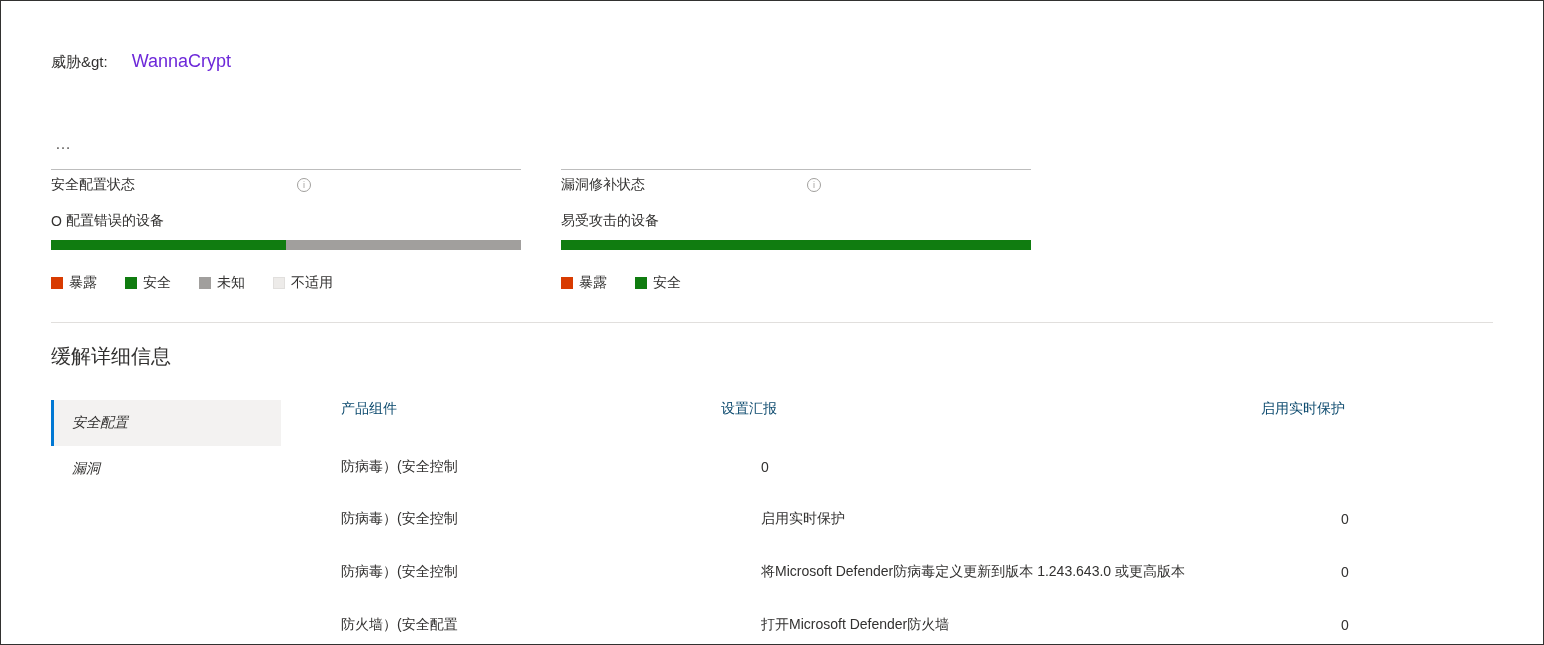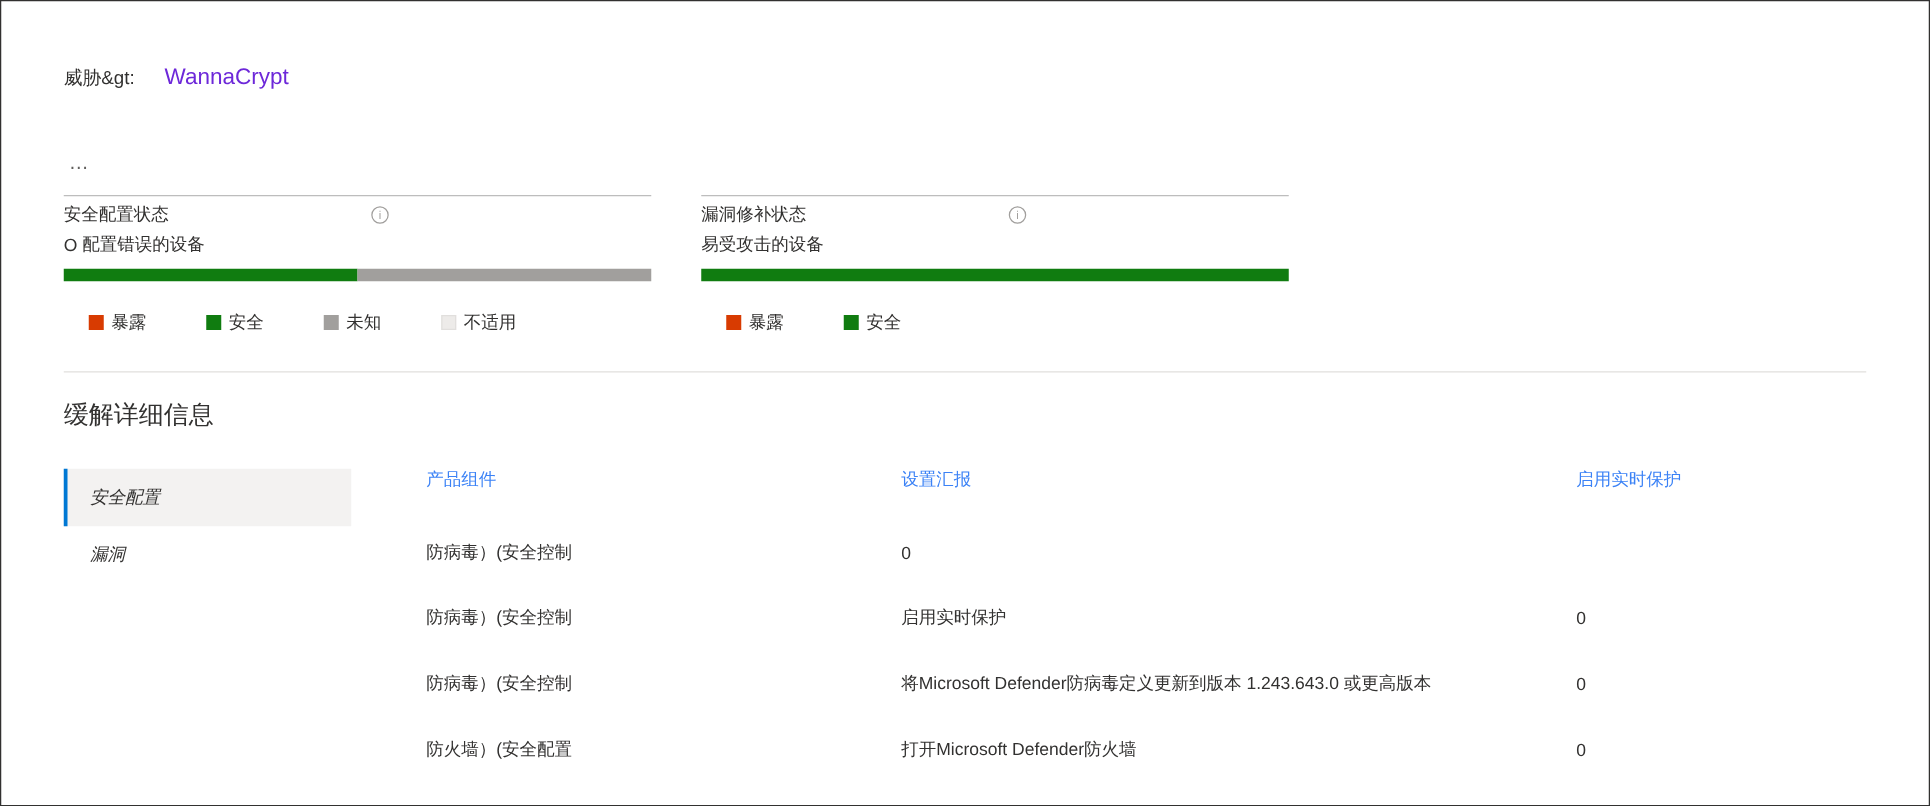--- a/index.html
+++ b/index.html
@@ -13,21 +13,21 @@
       border: 1px solid #323130;
       position: relative;
     }
     .content {
       padding: 50px 50px 0 50px;
     }
     .breadcrumb {
       display: flex;
       align-items: baseline;
       gap: 24px;
-      margin-bottom: 50px;
+      margin-bottom: 63px;
     }
     .bc-label { font-size: 15px; color: #323130; }
     .bc-value { font-size: 18px; color: #6d28d9; font-weight: 400; }
 
     .status-row {
       display: flex;
       gap: 40px;
       border-bottom: 1px solid #e1dfdd;
       padding-bottom: 30px;
       margin-bottom: 20px;
@@ -44,21 +44,21 @@
       margin-bottom: 6px;
       padding-right: 210px;
     }
     .dots { color: #605e5c; letter-spacing: 2px; padding: 0 4px 8px 4px; font-size: 16px; }
     .status-title {
       display: flex;
       align-items: center;
       justify-content: space-between;
       font-size: 14px;
       color: #323130;
-      margin-bottom: 6px;
+      margin-bottom: 18px;
       padding-right: 210px;
     }
     .info-icon {
       width: 14px; height: 14px;
       border: 1px solid #a19f9d;
       border-radius: 50%;
       display: inline-flex;
       align-items: center;
       justify-content: center;
       font-size: 9px;
@@ -67,21 +67,21 @@
     .count-line { font-size: 14px; margin-bottom: 10px; color: #323130; display:flex; align-items:center; gap:4px;}
     .bar {
       width: 100%;
       height: 10px;
       display: flex;
       margin-bottom: 24px;
     }
     .seg-green { background:#107c10; }
     .seg-gray { background:#a19f9d; }
     .legend { display: flex; gap: 28px; align-items:center; }
-    .legend-item { display: flex; align-items: center; gap: 6px; font-size: 14px; margin-left: 20px; }
+    .legend-item { display: flex; align-items: center; gap: 6px; font-size: 14px; }
     .sw { width: 12px; height: 12px; display:inline-block; }
     .sw-orange { background:#d83b01; }
     .sw-green { background:#107c10; }
     .sw-gray  { background:#a19f9d; }
     .sw-light { background:#edebe9; border:1px solid #e1dfdd; }
 
     .section-title { font-size: 20px; color:#323130; margin: 6px 0 30px 0; }
 
     .mitigation {
       display: flex;
@@ -99,22 +99,22 @@
       background: #f3f2f1;
       border-left: 3px solid #0078d4;
     }
 
     .table { flex: 1; }
     .thead, .trow {
       display: grid;
       grid-template-columns: 380px 540px 150px;
       align-items: center;
     }
-    .thead { color:#3b82f6; font-size:14px; padding: 0 0 24px 0; font-weight: 400;}
-    .trow { font-size:14px; color:#323130; padding: 16px 0; }
+    .thead { color:#0c4a6e; font-size:14px; padding: 0 0 24px 0; font-weight: 400;}
+    .trow { font-size:14px; color:#323130; padding: 16px 0; gap: 40px; }
     .cell { padding-right: 20px; }
     .cell-wrap { white-space: normal; line-height: 1.5; }
   </style>
 </head>
 <body>
 
 <div class="content">
   <div class="breadcrumb">
     <span class="bc-label">威胁&amp;gt:</span>
     <span class="bc-value">WannaCrypt</span>

